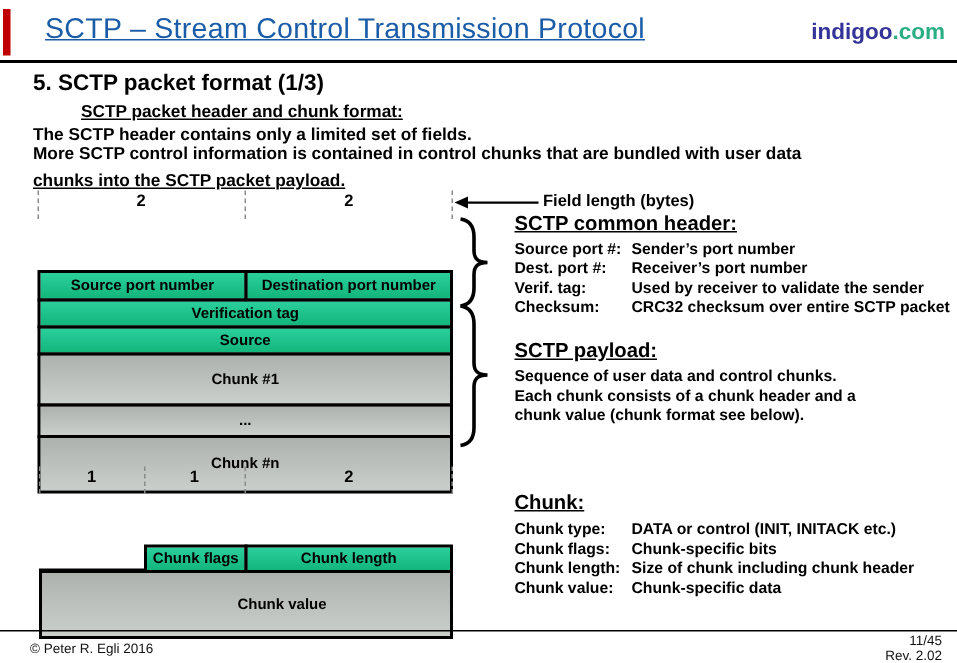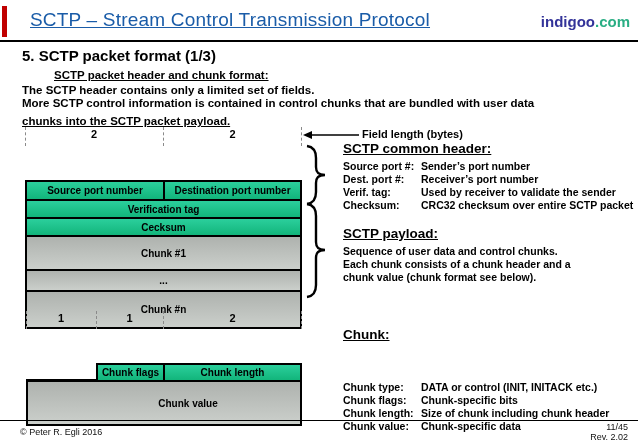--- a/index.html
+++ b/index.html
@@ -47,21 +47,21 @@
   .c-val   { left:26px;  top:346px; width:276px; height:46px;padding-left:48px; }
 
   .arrow-svg { position:absolute; left:302px; top:129px; }
   .fieldlen { position:absolute; left:362px; top:128px; font-size:11px; font-weight:bold; white-space:nowrap; }
   .brace-svg { position:absolute; left:304px; }
   .b1 { top:144px; } .b2 { top:202px; }
 
   .rc-title { position:absolute; left:343px; font-size:13.5px; font-weight:bold; text-decoration:underline; white-space:nowrap; }
   .t-common { top:141px; } .t-payload { top:226px; } .t-chunk { top:327px; }
   .defrows { position:absolute; left:343px; }
-  .r-common { top:160px; } .r-chunk { top:347px;margin-top:34px; }
+  .r-common { top:160px; } .r-chunk { top:347px; }
   .defrow { display:flex; line-height:13px; }
   .term { width:78px; flex:0 0 78px; font-size:10.5px; font-weight:bold; white-space:nowrap; }
   .desc { font-size:10.5px; font-weight:bold; white-space:nowrap; }
   .paylines { position:absolute; left:343px; top:245px; }
   .payline { font-size:10.5px; font-weight:bold; line-height:13px; white-space:nowrap; }
 
   .footer-rule { position:absolute; left:0; top:420px; width:638px; height:1px; background:#000; }
   .copyright { position:absolute; left:20px; top:427px; font-size:9px; color:#111; }
   .pageinfo { position:absolute; right:10px; top:422px; font-size:9px; text-align:right; line-height:10px; color:#111; }
 </style>
@@ -83,21 +83,21 @@
 
   <div class="tick" style="left:25px;top:127px;height:19px;"></div>
   <div class="tick" style="left:163px;top:127px;height:19px;"></div>
   <div class="tick" style="left:301px;top:127px;height:19px;"></div>
   <div class="bytelabel" style="left:25px;top:128px;width:138px;">2</div>
   <div class="bytelabel" style="left:163px;top:128px;width:139px;">2</div>
 
   <div class="cell green c-src">Source port number</div>
   <div class="cell green c-dst">Destination port number</div>
   <div class="cell green c-ver">Verification tag</div>
-  <div class="cell green c-chk">Cecksum</div>
+  <div class="cell green c-chk">Source</div>
   <div class="cell gray c-ch1">Chunk #1</div>
   <div class="cell gray c-dots">...</div>
   <div class="cell gray c-chn">Chunk #n</div>
 
   <svg class="arrow-svg" width="58" height="12" viewBox="0 0 58 12">
     <line x1="57" y1="6" x2="8" y2="6" stroke="#000" stroke-width="1.5"></line>
     <polygon points="1,6 10,2 10,10" fill="#000"></polygon>
   </svg>
   <div class="fieldlen">Field length (bytes)</div>
 

